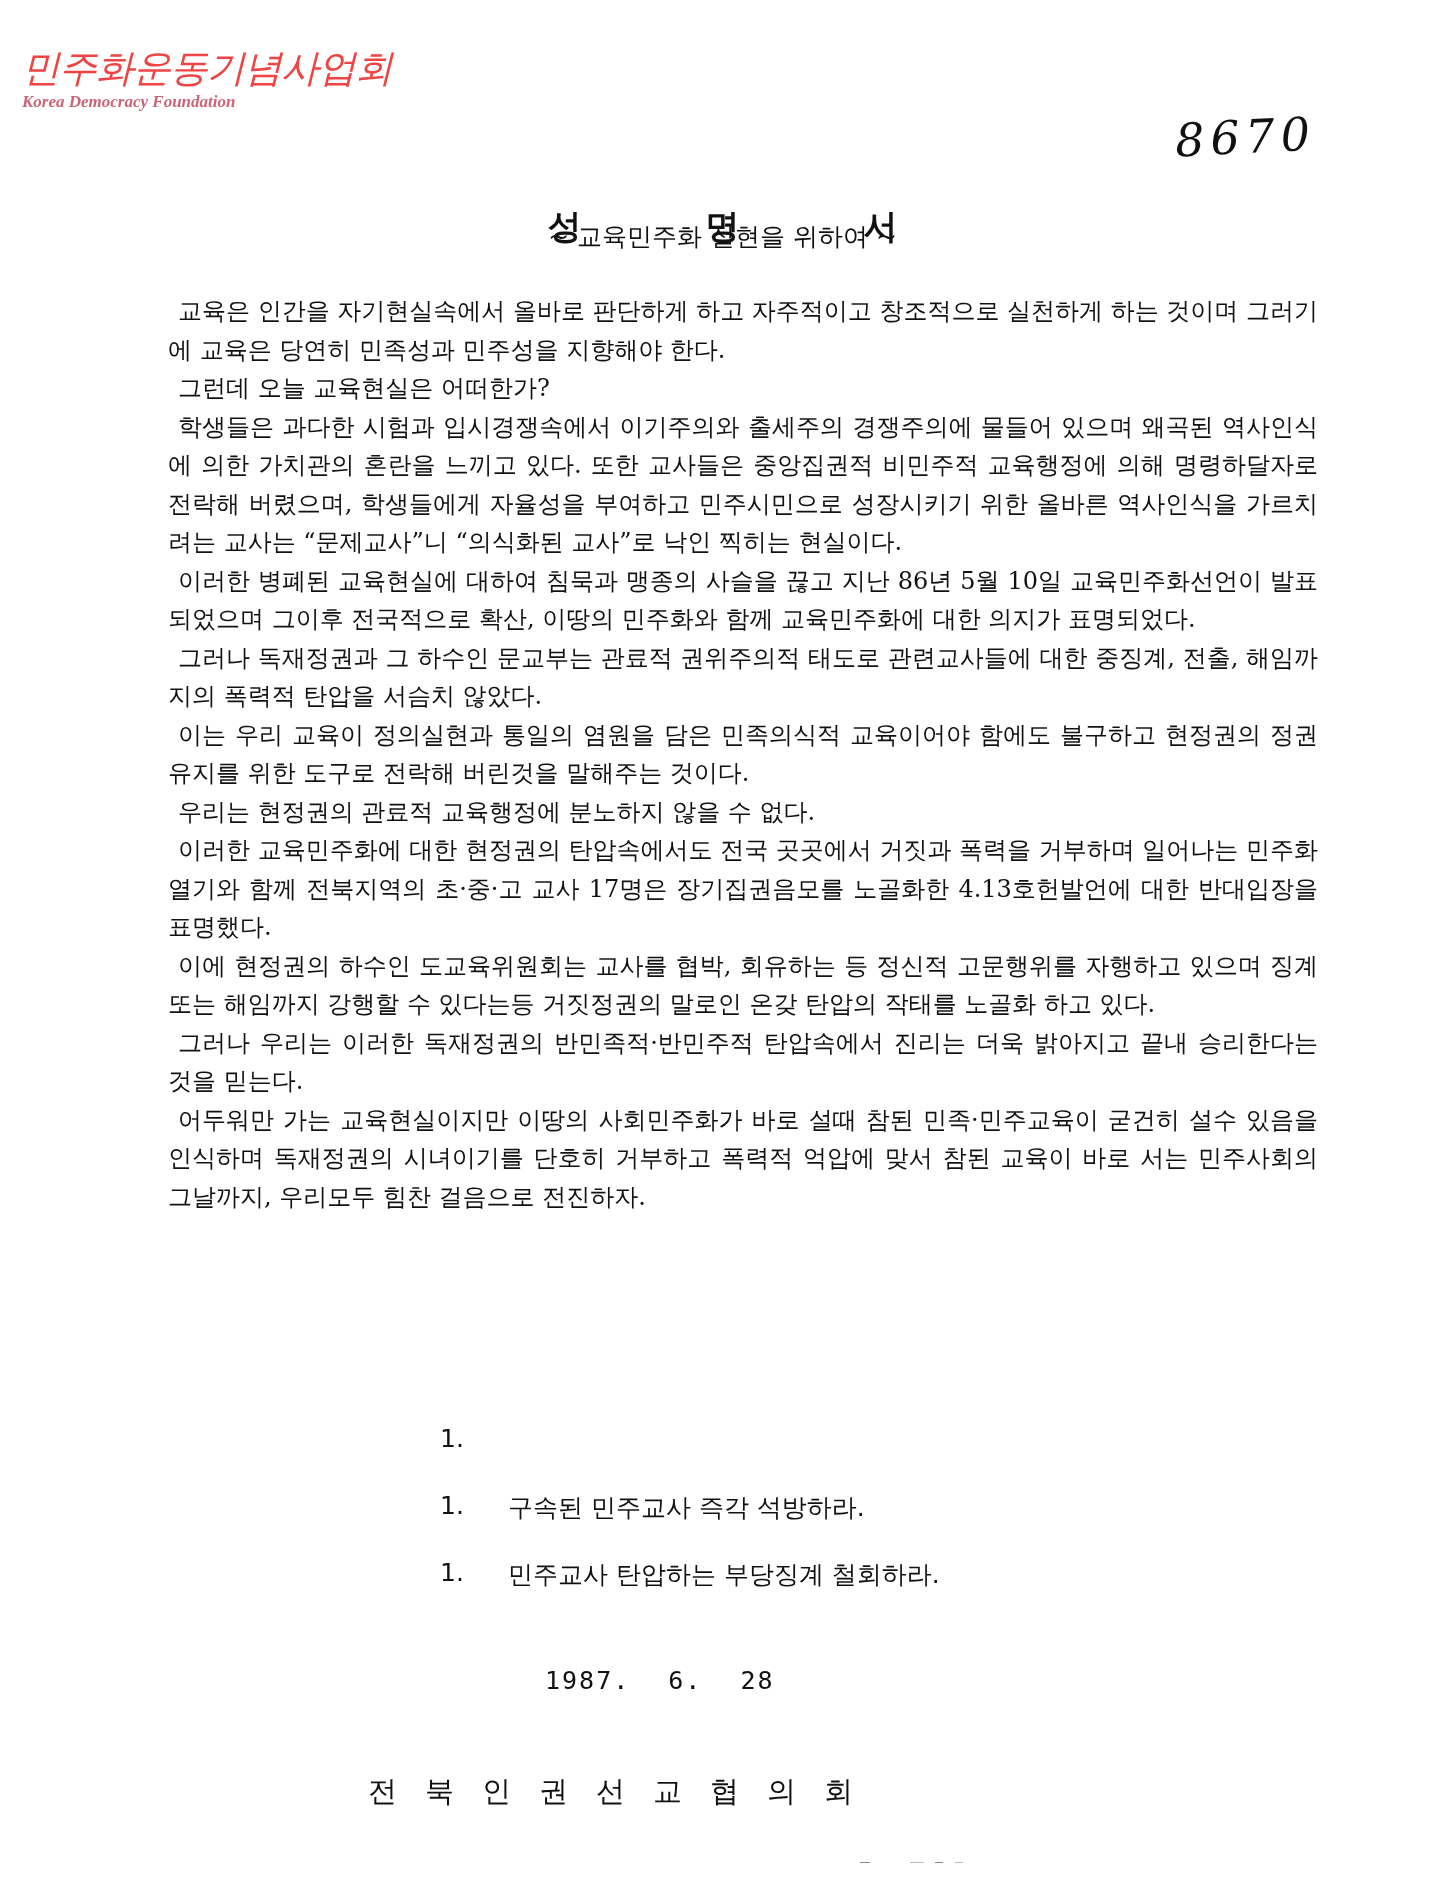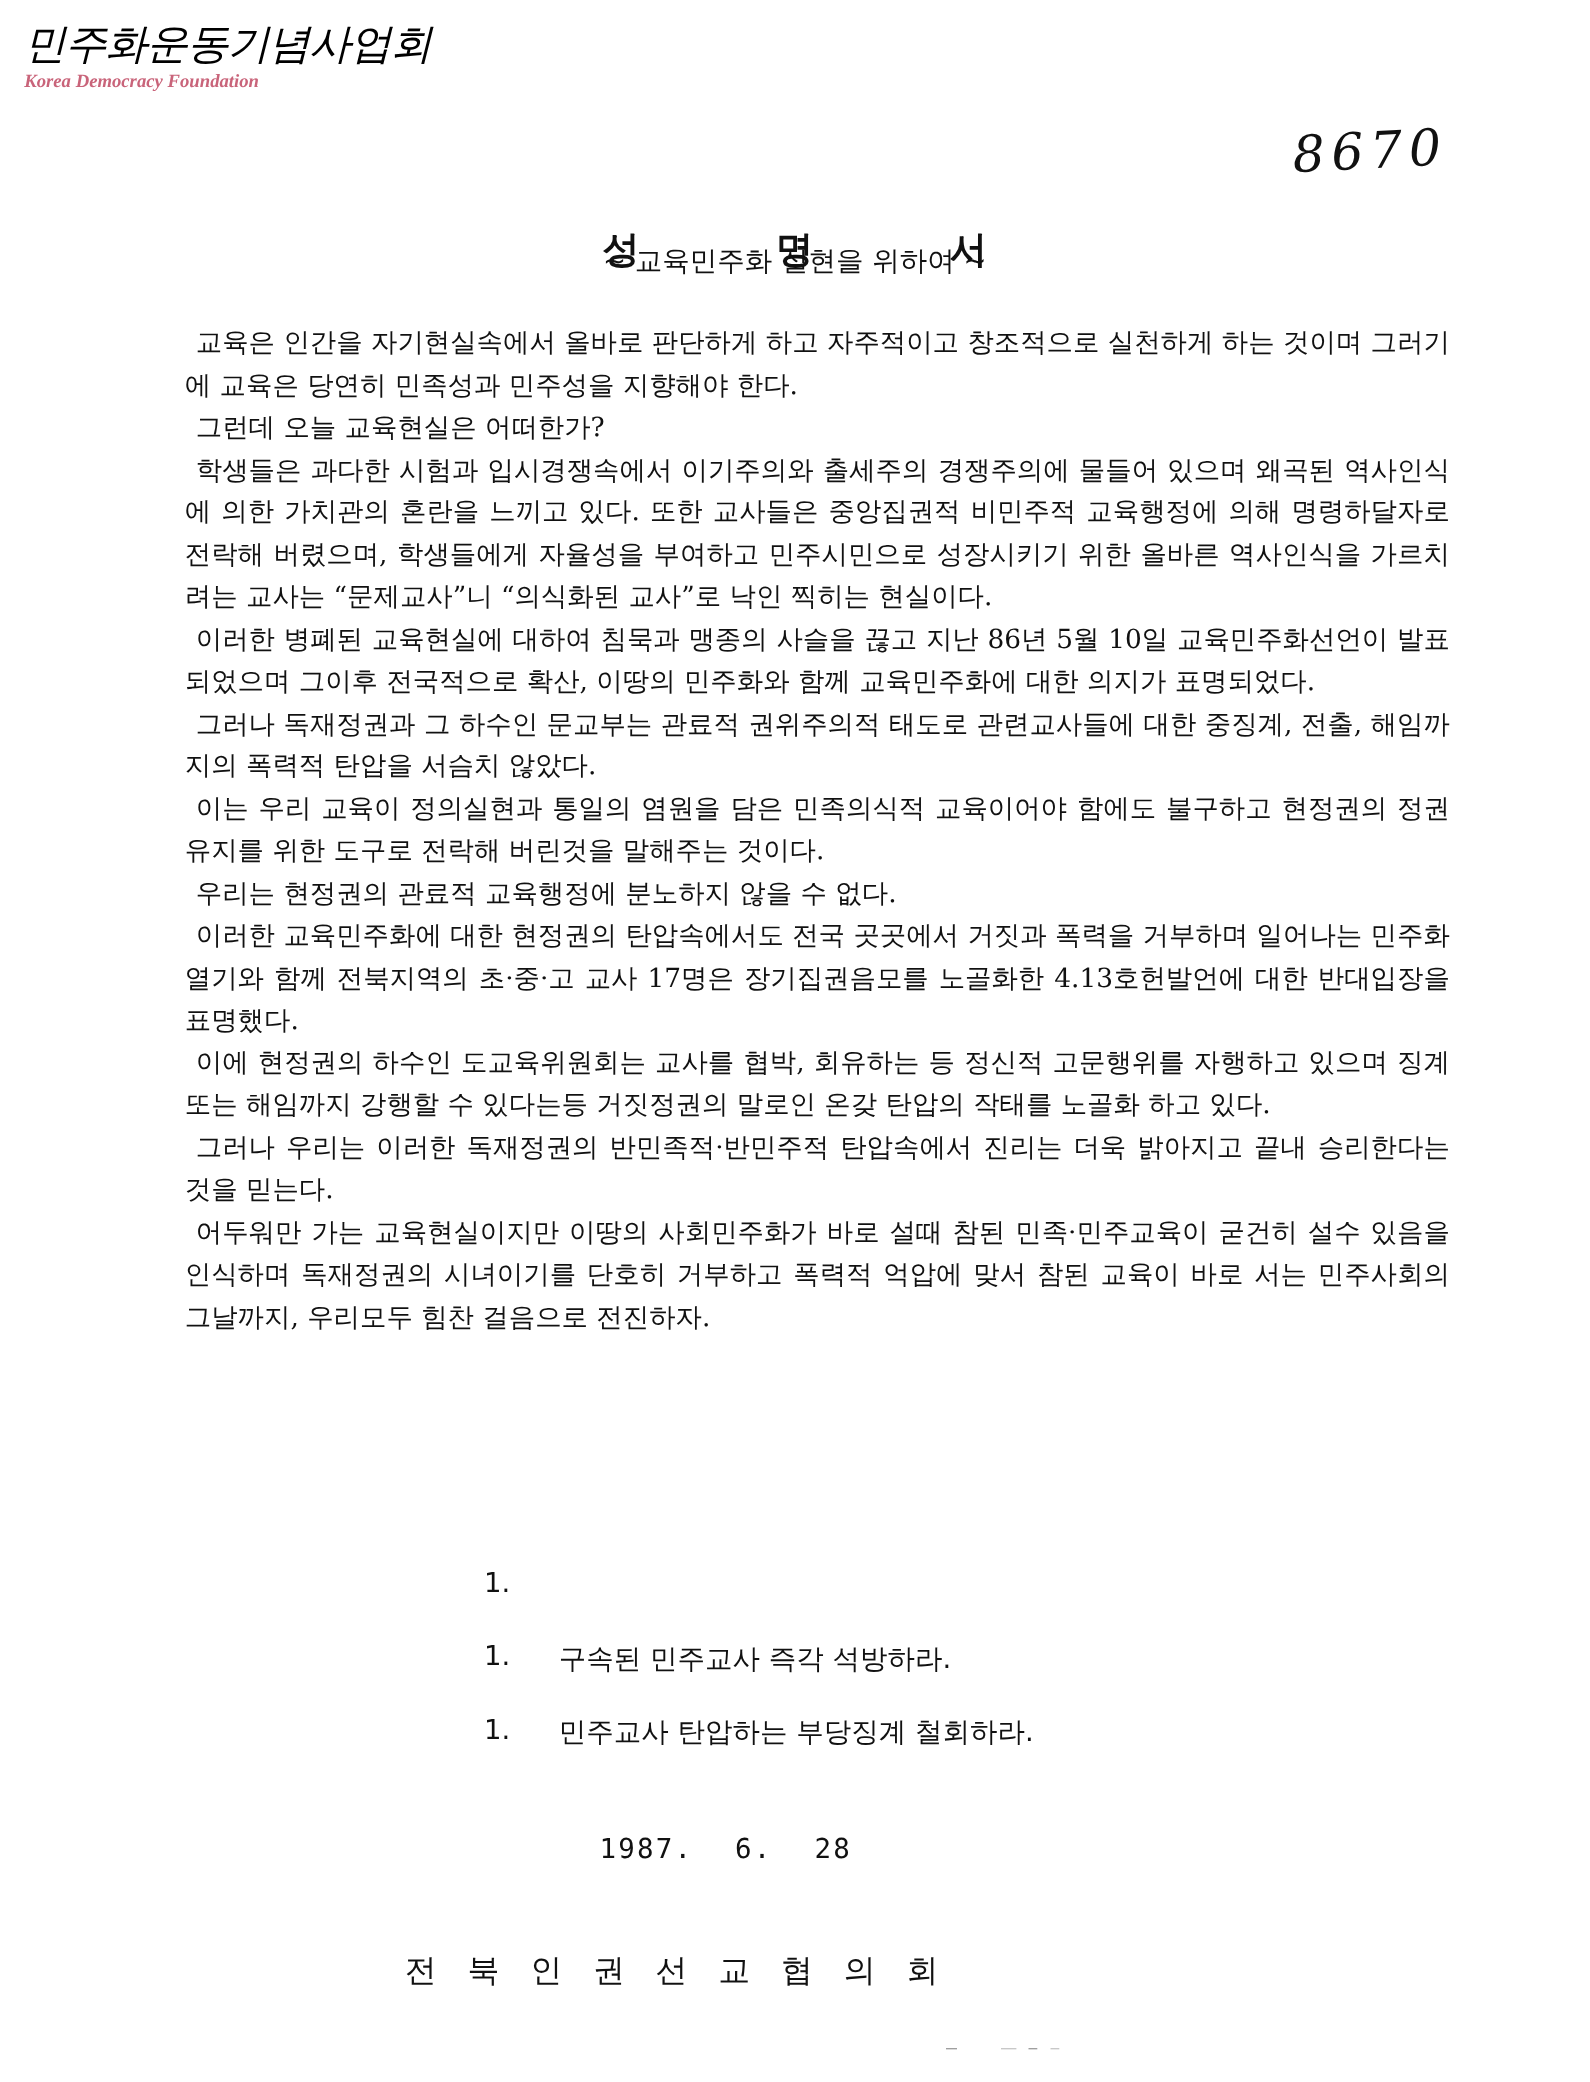--- a/index.html
+++ b/index.html
@@ -2,22 +2,22 @@
 <html><head>
   <meta charset="utf-8">
   <style>
     html, body { margin: 0; padding: 0; background: #ffffff; }
     body {
       width: 1445px; height: 1893px; position: relative; overflow: hidden;
       font-family: "DejaVu Sans", sans-serif; color: #111;
     }
     .logo { position: absolute; left: 22px; top: 18px; }
     .logo-kr {
-      font-family: "DejaVu Serif", serif; font-size: 38px; color: #000000;
-      letter-spacing: -1px; line-height: 44px; font-style: italic;
+      font-family: "DejaVu Serif", serif; font-size: 38px; color: #ef4444;
+      letter-spacing: -1px; line-height: 44px; font-style: italic; margin-top: 28px;
     }
     .logo-en {
       font-family: Liberation Serif, serif; font-weight: bold; font-style: italic;
       font-size: 17px; color: #c9647a; line-height: 20px; margin-top: 2px;
     }
     .handnum {
       position: absolute; left: 1175px; top: 110px;
       font-family: "DejaVu Serif", serif; font-style: italic; font-size: 46px;
       letter-spacing: 6px; color: #111; transform: rotate(-3deg);
     }

